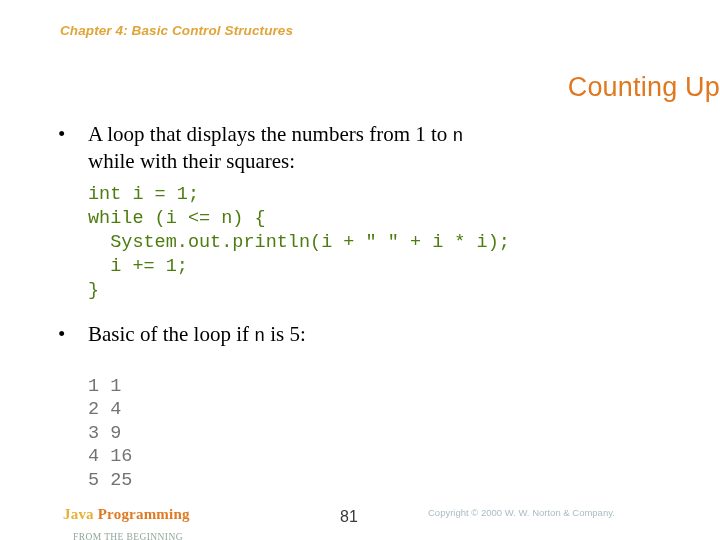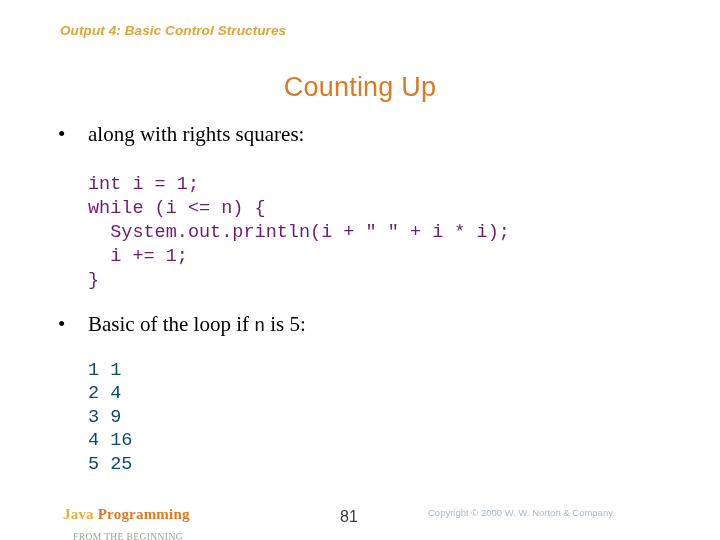--- a/index.html
+++ b/index.html
@@ -35,21 +35,21 @@
     letter-spacing: 0.1px;
     white-space: nowrap;
   }
 
   
   .slide-title {
     position: absolute;
     left: 0;
     right: 0;
     top: 72px;
-    text-align: center;
+    text-align: right;
     font-family: "Liberation Sans", "DejaVu Sans", sans-serif;
     font-size: 27px;
     font-weight: normal;
     color: #e0781f;
     letter-spacing: 0.2px;
   }
 
   
   .content {
     position: absolute;
@@ -82,40 +82,40 @@
   }
 
   .mono-inline {
     font-family: "Liberation Mono", "DejaVu Sans Mono", monospace;
     font-size: 18px;
   }
 
   
   .code-block {
     margin-left: 88px;
+    margin-top: 9px;
+    font-family: "Liberation Mono", "DejaVu Sans Mono", monospace;
+    font-size: 18.5px;
+    line-height: 24px;
+    color: #4d7c0f;
+    white-space: pre;
+  }
+
+  .bullet-row.second {
+    margin-top: 18px;
+  }
+
+  
+  .output-block {
+    margin-left: 88px;
     margin-top: 26px;
     font-family: "Liberation Mono", "DejaVu Sans Mono", monospace;
     font-size: 18.5px;
-    line-height: 24px;
-    color: #701a75;
-    white-space: pre;
-  }
-
-  .bullet-row.second {
-    margin-top: 18px;
-  }
-
-  
-  .output-block {
-    margin-left: 88px;
-    margin-top: 20px;
-    font-family: "Liberation Mono", "DejaVu Sans Mono", monospace;
-    font-size: 18.5px;
     line-height: 23.5px;
-    color: #0c4a6e;
+    color: #737373;
     white-space: pre;
   }
 
   
   .footer {
     position: absolute;
     left: 0;
     top: 500px;
     width: 644px;
     height: 40px;
@@ -161,30 +161,31 @@
     line-height: 11.5px;
     color: #a9bcc4;
   }
   .copyright span { display: block; white-space: nowrap; }
 </style>
 </head>
 <body>
 
 <div class="slide">
 
-  <div class="chapter-header">Output 4: Basic Control Structures</div>
+  <div class="chapter-header">Chapter 4: Basic Control Structures</div>
 
   <div class="slide-title">Counting Up</div>
 
   <div class="content">
 
     <div class="bullet-row">
       <span class="bullet-mark">•</span>
       <span class="bullet-text">
-        <span class="bullet-line">along with rights squares:</span>
+        <span class="bullet-line"><span>A loop that displays the numbers from 1 to </span><span class="mono-inline">n</span></span>
+        <span class="bullet-line">while with their squares:</span>
       </span>
     </div>
 
     <pre class="code-block">int i = 1;
 while (i &lt;= n) {
   System.out.println(i + " " + i * i);
   i += 1;
 }</pre>
 
     <div class="bullet-row second">

